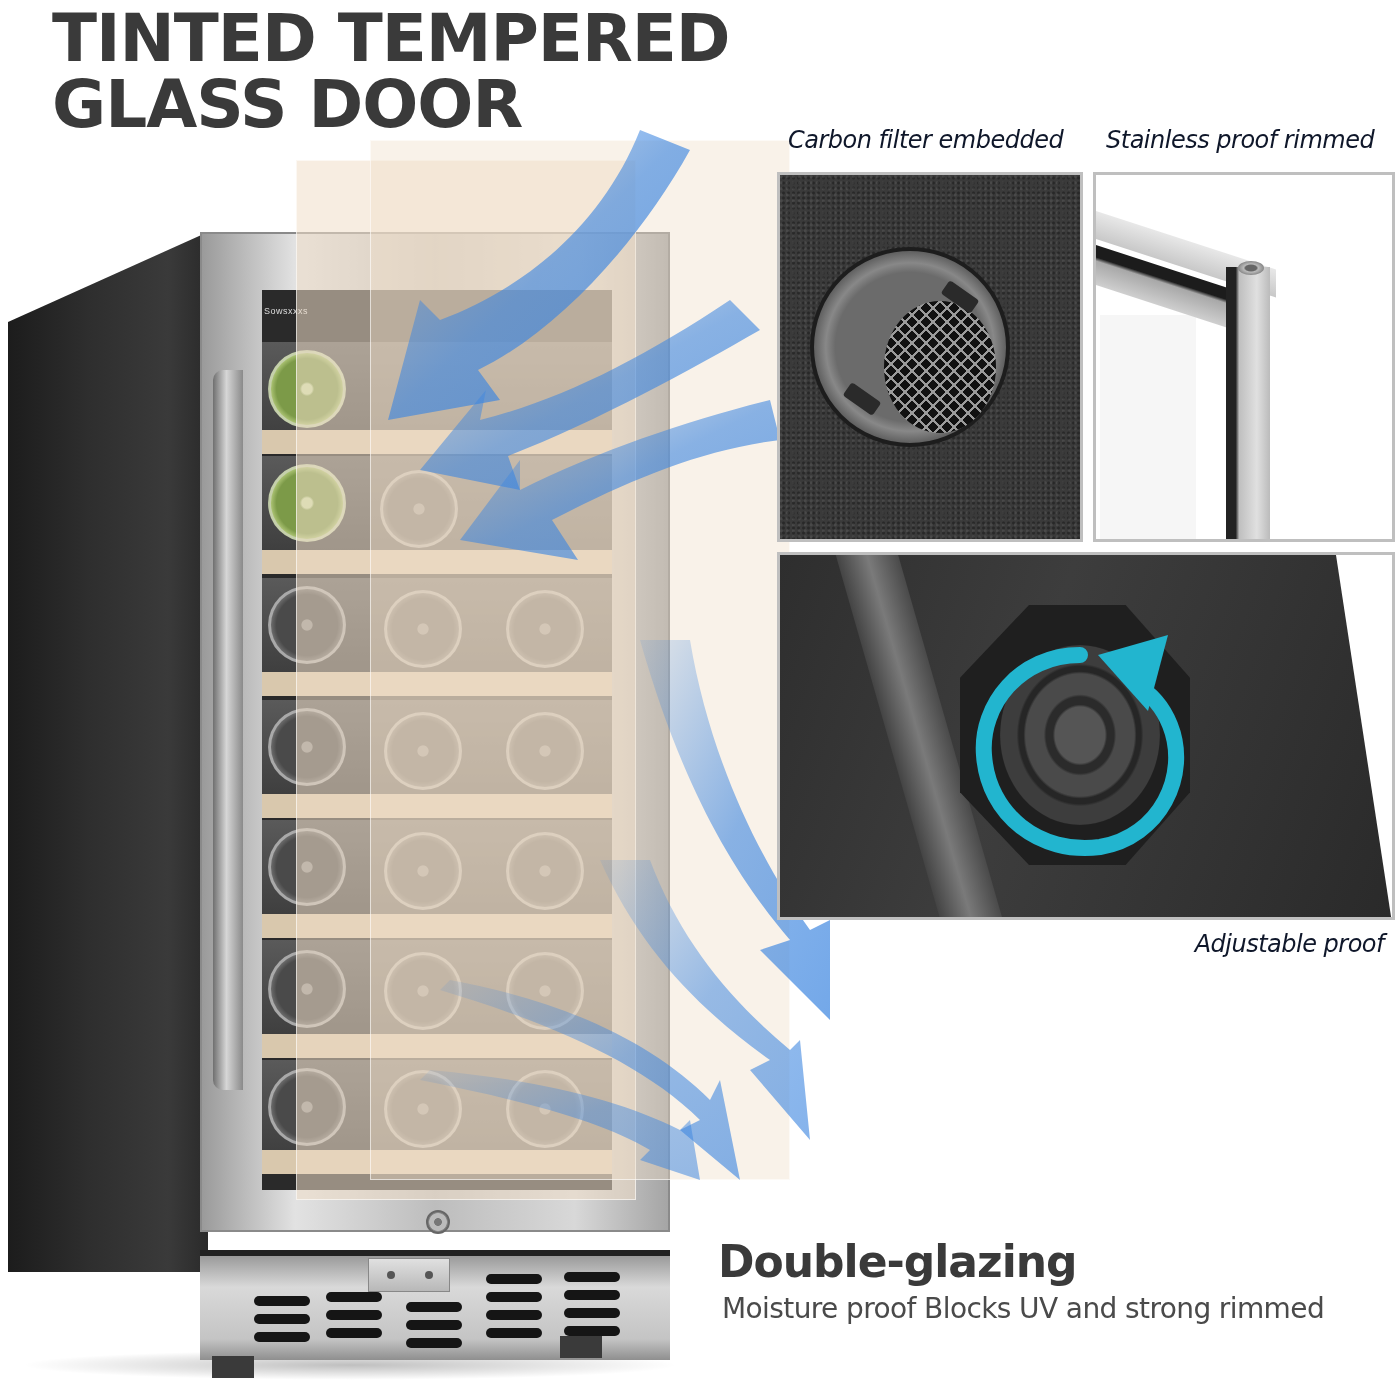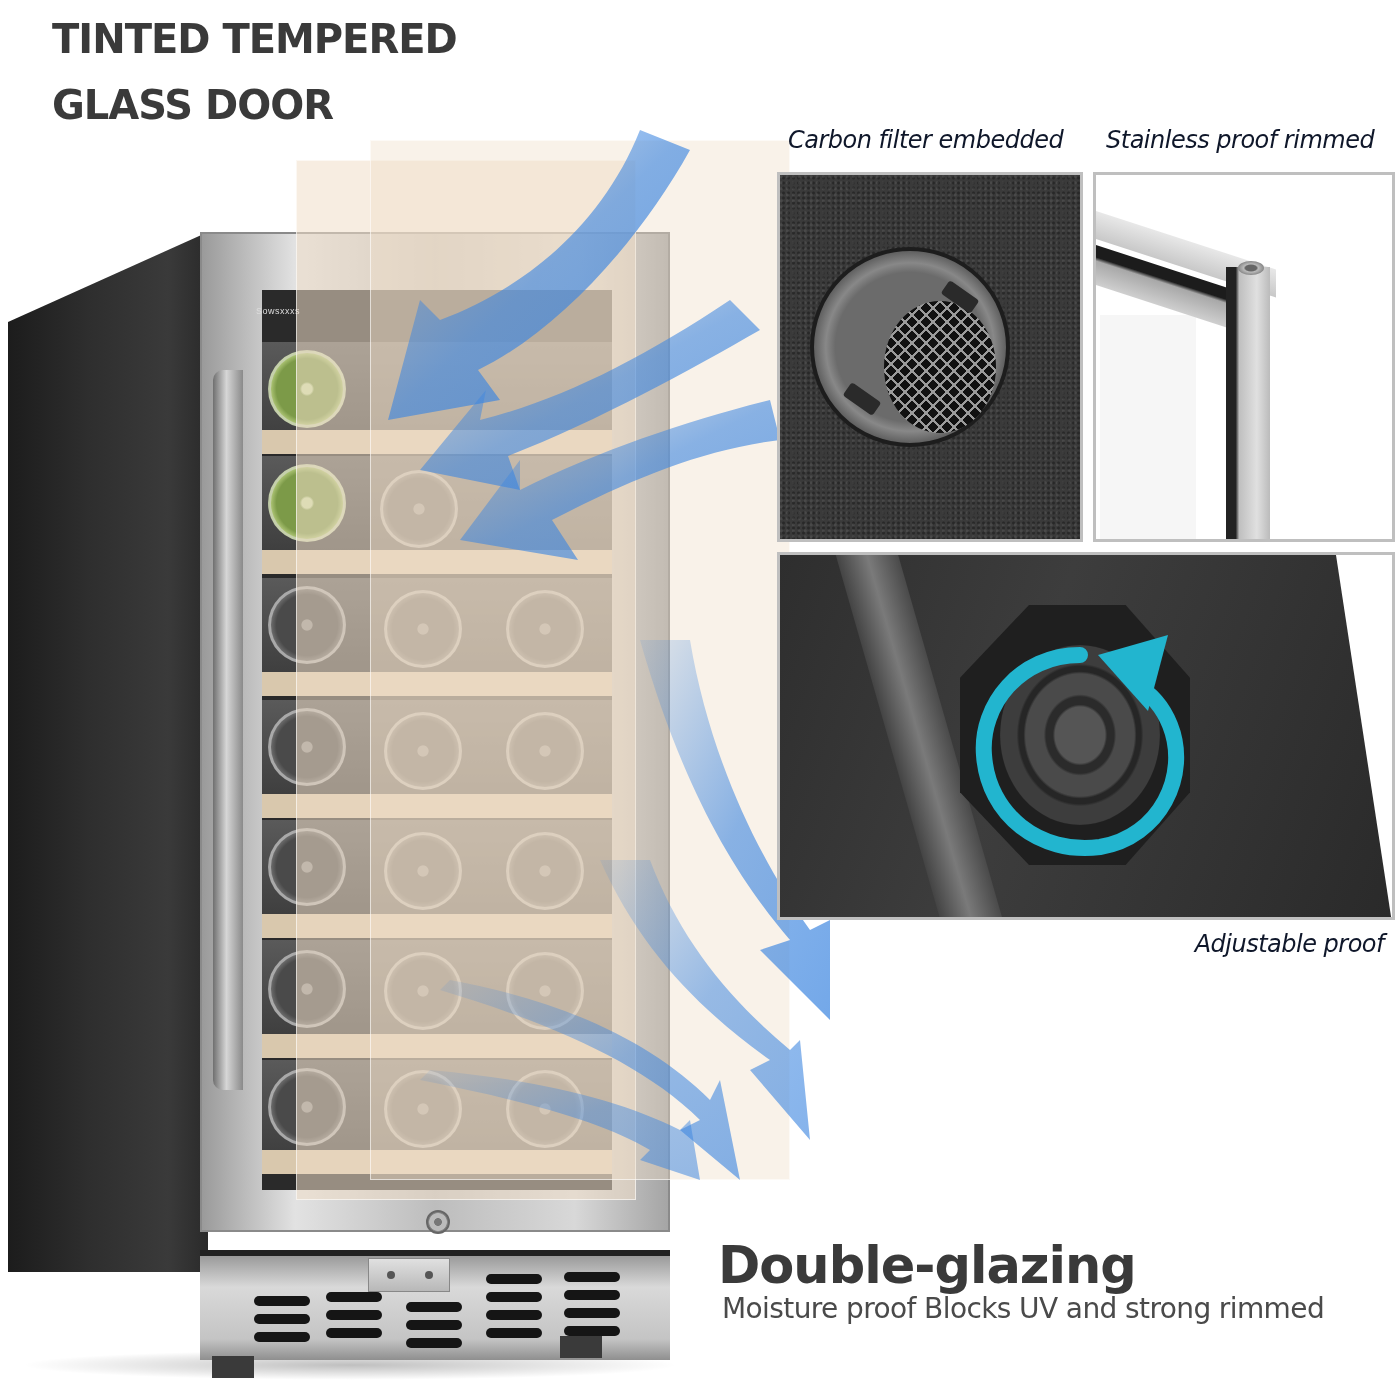--- a/index.html
+++ b/index.html
@@ -2,21 +2,21 @@
 <html><head>
 <meta charset="utf-8">
 <style>
   * { box-sizing: border-box; margin: 0; padding: 0; }
   html, body { width: 1400px; height: 1400px; background: #ffffff; overflow: hidden; }
   body { position: relative; font-family: "Liberation Sans", "DejaVu Sans", sans-serif; }
 
   .headline {
     position: absolute; left: 52px; top: 6px;
     font-family: "DejaVu Sans", sans-serif; font-weight: bold;
-    color: #3a3a3a; font-size: 40px; line-height: 66px; letter-spacing: -1px;
+    color: #3a3a3a; font-size: 66px; line-height: 66px; letter-spacing: -1px;
     z-index: 10;
   }
   .headline span { display: block; }
 
   
   .fridge { position: absolute; left: 0; top: 0; width: 720px; height: 1400px; }
   .side-panel {
     position: absolute; left: 8px; top: 232px; width: 200px; height: 1040px;
     background: linear-gradient(90deg, #1c1c1c 0%, #2e2e2e 40%, #3a3a3a 80%, #2a2a2a 100%);
     clip-path: polygon(0 90px, 100% 0, 100% 100%, 0 100%);
@@ -48,21 +48,21 @@
     position: absolute; left: 213px; top: 370px; width: 30px; height: 720px;
     background: linear-gradient(90deg, #6f6f6f, #d6d6d6 45%, #8a8a8a);
     border-radius: 10px 0 0 10px;
   }
   .door-lock {
     position: absolute; left: 426px; top: 1210px; width: 24px; height: 24px; border-radius: 50%;
     background: radial-gradient(circle, #777 0 25%, #bbb 30% 60%, #888 65%);
     border: 2px solid #666;
   }
   .brand-logo {
-    position: absolute; left: 256px; top: 306px; font-size: 9px; color: #dddddd;
+    position: absolute; left: 264px; top: 306px; font-size: 9px; color: #dddddd;
     letter-spacing: 0.5px;
     text-align: center;
   }
   .base {
     position: absolute; left: 200px; top: 1250px; width: 470px; height: 110px;
     background: linear-gradient(180deg, #9a9a9a, #d9d9d9 30%, #c4c4c4 80%, #8f8f8f);
     border-top: 6px solid #222;
   }
   .vent {
     position: absolute; width: 56px; height: 10px; border-radius: 6px; background: #151515;
@@ -158,21 +158,21 @@
   }
   .feet-pad {
     position: absolute; left: 220px; top: 90px; width: 160px; height: 180px; border-radius: 50%;
     background: radial-gradient(ellipse, #555 0 22%, #2b2b2b 24% 30%, #4a4a4a 32% 48%, #262626 50% 54%, #3d3d3d 56% 70%, #222 72%);
   }
   .rotate-arrow { position: absolute; left: 170px; top: 60px; }
 
   .caption-feet { right: 16px; top: 930px; }
 
   .dg-title {
-    position: absolute; left: 718px; top: 1236px; font-size: 51px; font-weight: bold;
+    position: absolute; left: 718px; top: 1236px; font-size: 44px; font-weight: bold;
     color: #3a3a3a; font-family: "DejaVu Sans", sans-serif; letter-spacing: -1px;
   }
   .dg-sub {
     position: absolute; left: 722px; top: 1292px; font-size: 28px; color: #4a4a4a;
     font-family: "DejaVu Sans", sans-serif; letter-spacing: -0.6px;
   }
 </style>
 </head>
 <body>
 

